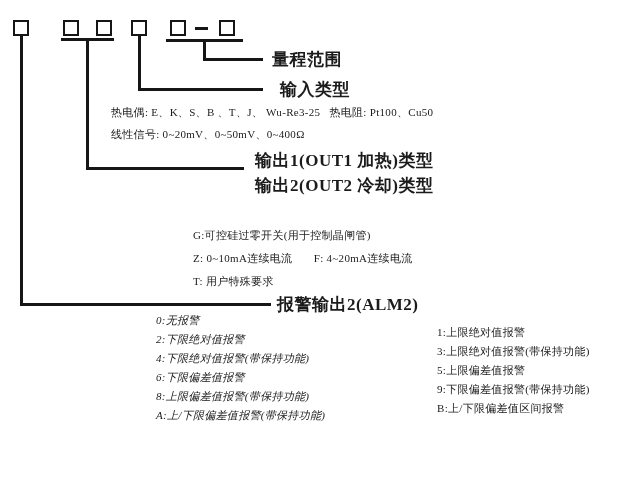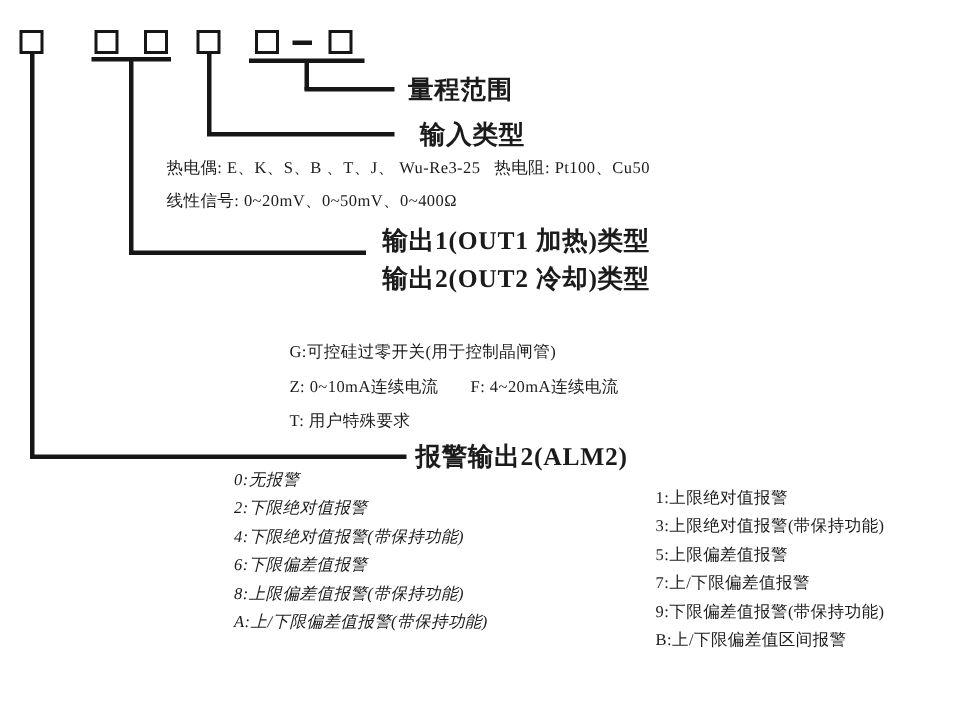--- a/index.html
+++ b/index.html
@@ -86,18 +86,17 @@
     <div class="txt" style="position:static;">4:下限绝对值报警(带保持功能)</div>
     <div class="txt" style="position:static;">6:下限偏差值报警</div>
     <div class="txt" style="position:static;">8:上限偏差值报警(带保持功能)</div>
     <div class="txt" style="position:static;">A:上/下限偏差值报警(带保持功能)</div>
   </div>
 
   <div class="abs alarm-col" style="left:391px;top:323px;margin-left:46px;">
     <div class="txt" style="position:static;">1:上限绝对值报警</div>
     <div class="txt" style="position:static;">3:上限绝对值报警(带保持功能)</div>
     <div class="txt" style="position:static;">5:上限偏差值报警</div>
-    <div class="txt" style="position:static;">7:上/下限偏差值报警</div>
     <div class="txt" style="position:static;">9:下限偏差值报警(带保持功能)</div>
     <div class="txt" style="position:static;">B:上/下限偏差值区间报警</div>
   </div>
 
 </div>
 
 </body></html>

